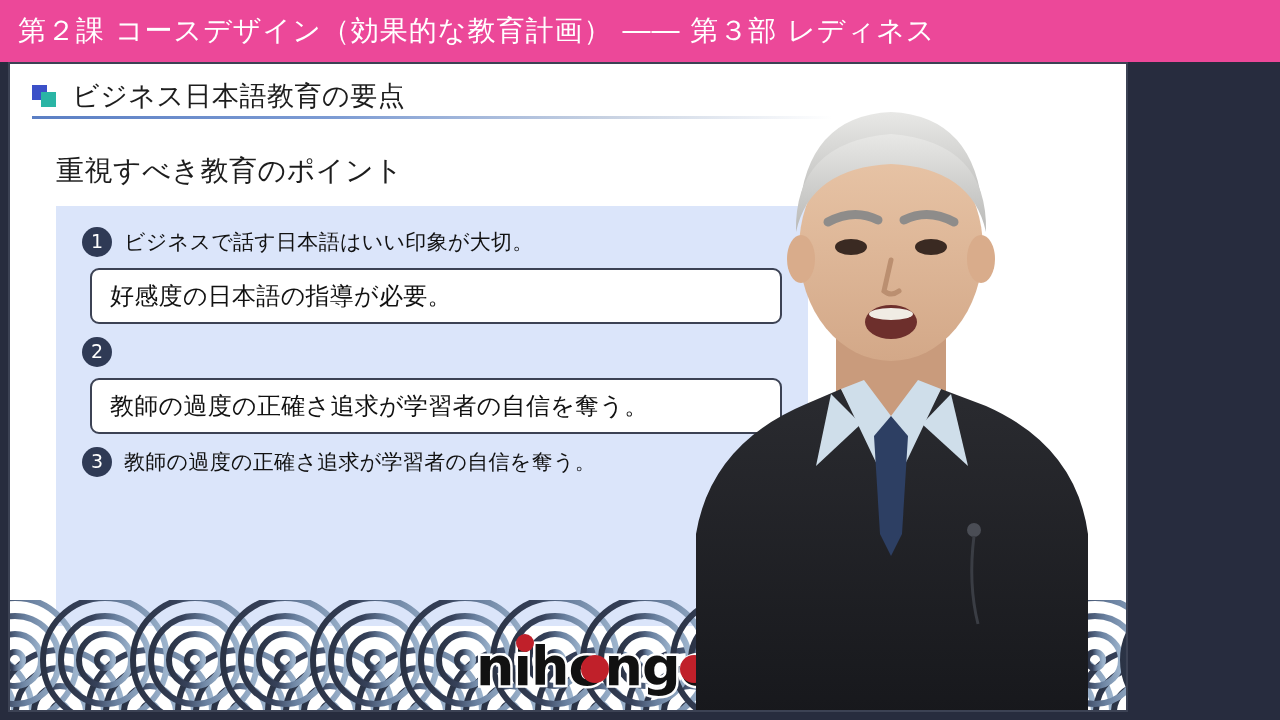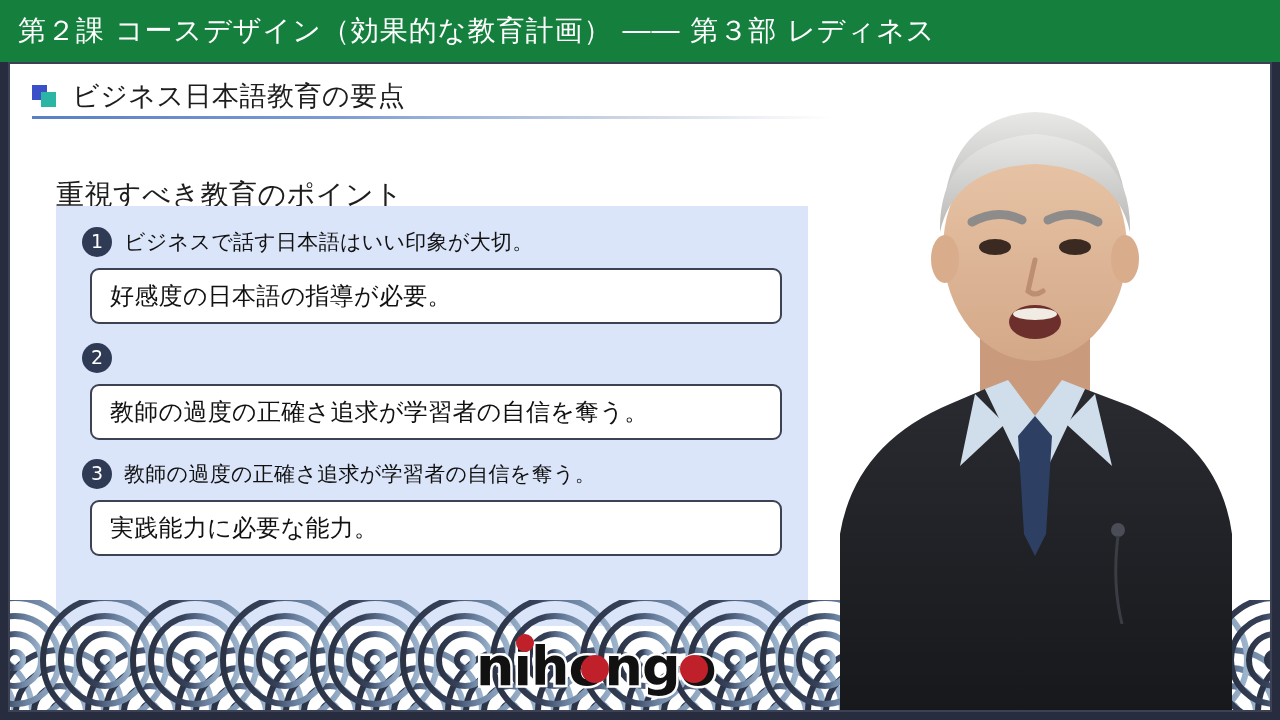--- a/index.html
+++ b/index.html
@@ -14,38 +14,38 @@
     position: relative;
     width: 1280px; height: 720px;
     background: #272c3e;
   }
 
   
   #titlebar {
     position: absolute;
     left: 0; top: 0;
     width: 1280px; height: 62px;
-    background: #15803d;
+    background: #ec4899;
     display: flex;
     align-items: center;
   }
   #title-text {
     color: #ffffff;
     font-size: 28px;
     letter-spacing: 1px;
     padding-left: 18px;
     white-space: nowrap;
     font-weight: 400;
   }
 
   
   #slide {
     position: absolute;
     left: 8px; top: 62px;
-    width: 1264px; height: 650px;
+    width: 1120px; height: 650px;
     background: #ffffff;
     border: 2px solid #3c4254;
     overflow: hidden;
   }
 
   
   #slide-header {
     position: absolute;
     left: 22px; top: 14px;
     display: flex;
@@ -81,21 +81,20 @@
   }
 
   
   #section-title {
     position: absolute;
     left: 46px; top: 88px;
     font-size: 28px;
     color: #1d1d1d;
     letter-spacing: 0.5px;
     white-space: nowrap;
-    margin-top: 24px;
   }
 
   
   #points-panel {
     position: absolute;
     left: 46px; top: 142px;
     width: 752px; height: 420px;
     background: #dbe5fa;
     padding: 14px 0 0 0;
   }
@@ -123,21 +122,21 @@
     padding-bottom: 1px;
   }
   .point-head-text {
     font-size: 21px;
     color: #111111;
     white-space: nowrap;
     letter-spacing: 0.3px;
   }
 
   .point-box {
-    margin: 4px 26px 12px 34px;
+    margin: 4px 26px 0 34px;
     height: 56px;
     background: #ffffff;
     border: 2.5px solid #3c4254;
     border-radius: 9px;
     display: flex;
     align-items: center;
     padding-left: 18px;
   }
   .point-box-text {
     font-size: 24px;
@@ -215,23 +214,20 @@
         </div>
         <div class="point-box">
           <span class="point-box-text">教師の過度の正確さ追求が学習者の自信を奪う。</span>
         </div>
       </div>
 
       <div class="point-group">
         <div class="point-head">
           <span class="badge">3</span>
           <span class="point-head-text">教師の過度の正確さ追求が学習者の自信を奪う。</span>
-        </div>
-        <div class="point-box">
-          <span class="point-box-text">実践能力に必要な能力。</span>
         </div>
       </div>
 
     </div>
 
     <div id="wave-band">
       <svg width="1264" height="110" viewBox="0 0 1264 110">
         <defs>
           <linearGradient id="wgrad" x1="0" y1="0" x2="1" y2="0">
             <stop offset="0%" stop-color="#2b3345"></stop>

